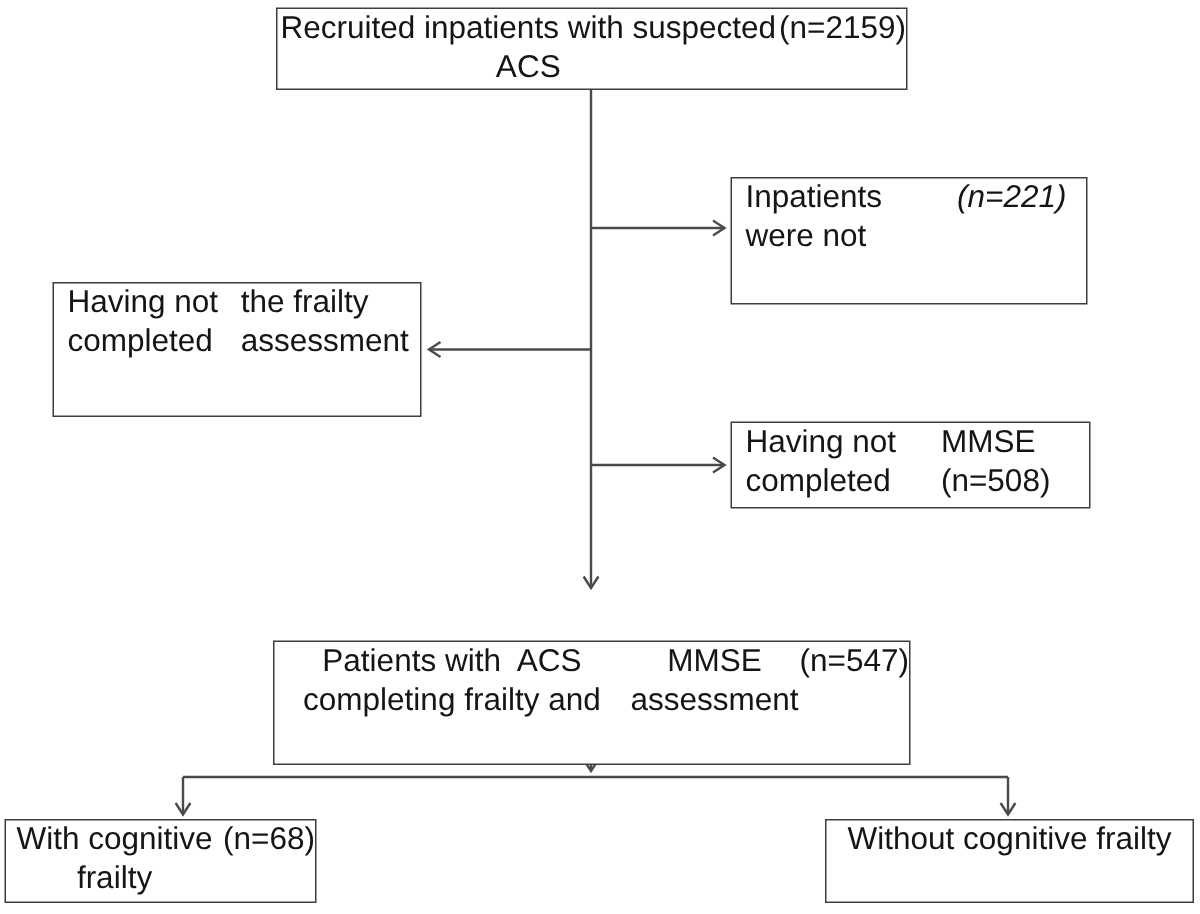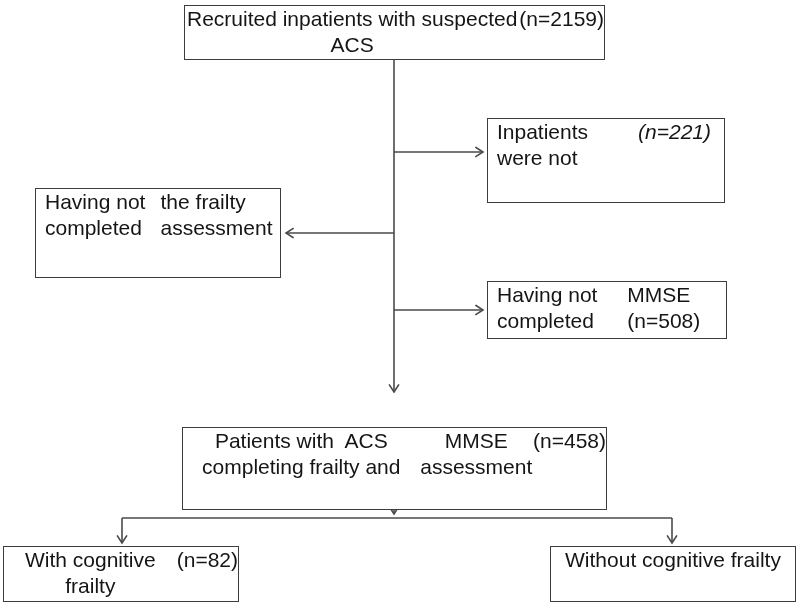--- a/index.html
+++ b/index.html
@@ -54,21 +54,21 @@
   }
   .box.left-align { text-align: left; padding-left: 9px; padding-right: 4px; }
   .box.left-align .line.nline { text-align: center; padding-right: 9px; font-style: italic; }
 
   
   #box-recruited     { left: 184px; top:   5px; width: 421px; height: 55px; }
   #box-not-diagnosed { left: 487px; top: 118px; width: 238px; height: 85px; }
   #box-no-frailty    { left:  35px; top: 188px; width: 246px; height: 90px; }
   #box-no-mmse       { left: 487px; top: 281px; width: 240px; height: 58px; }
   #box-completed     { left: 182px; top: 395px; width: 425px; height: 83px; margin-top: 32px; }
-  #box-with-cf       { left:   3px; top: 546px; width: 236px; height: 56px; }
+  #box-with-cf       { left:   3px; top: 546px; width: 208px; height: 56px; }
   #box-without-cf    { left: 550px; top: 546px; width: 246px; height: 56px; gap: 16px; }
 </style>
 </head>
 <body>
 
 <div class="canvas">
 
   <svg class="connectors" viewBox="0 0 800 609" xmlns="http://www.w3.org/2000/svg">
     <defs>
       <marker id="arr" viewBox="0 0 12 12" refX="9" refY="6" markerWidth="12" markerHeight="12" orient="auto" markerUnits="userSpaceOnUse">
@@ -109,25 +109,25 @@
   </div>
 
   <div class="box left-align" id="box-no-mmse">
     <div class="line">Having not completed</div>
     <div class="line">MMSE  (n=508)</div>
   </div>
 
   <div class="box" id="box-completed">
     <div class="line">Patients with  ACS completing frailty and</div>
     <div class="line">MMSE assessment</div>
-    <div class="line nline">(n=458)</div>
+    <div class="line nline">(n=547)</div>
   </div>
 
   <div class="box" id="box-with-cf">
     <div class="line">With cognitive frailty</div>
-    <div class="line nline">(n=82)</div>
+    <div class="line nline">(n=68)</div>
   </div>
 
   <div class="box" id="box-without-cf">
     <div class="line">Without cognitive frailty</div>
   </div>
 
 </div>
 
 </body></html>

